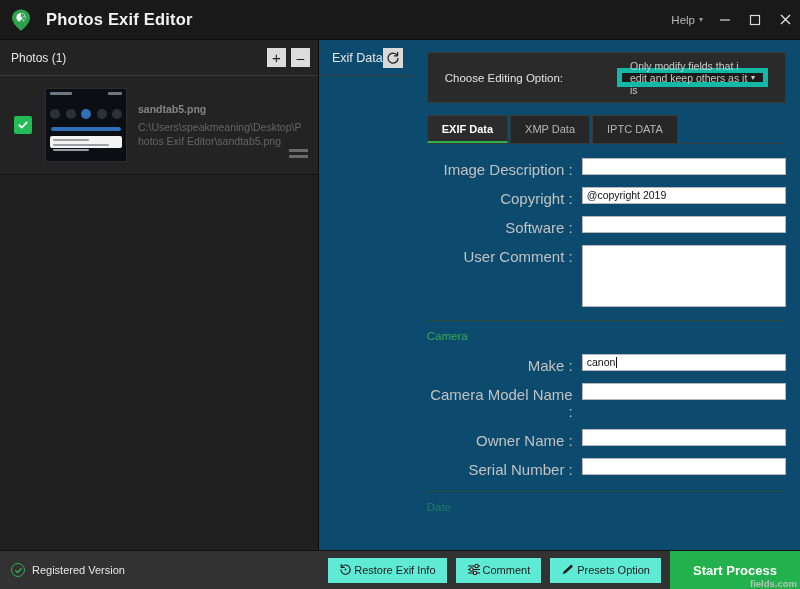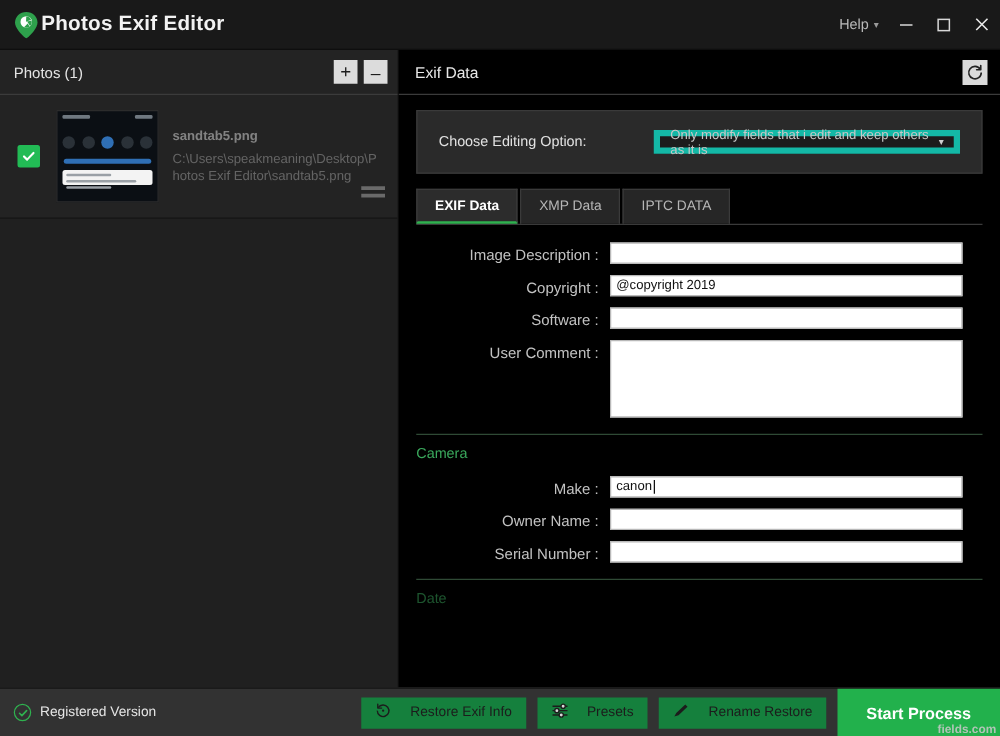--- a/index.html
+++ b/index.html
@@ -21,21 +21,21 @@
   .titlebar {
     height: 40px; min-height: 40px;
     background: #191919;
     display: flex; align-items: center;
     padding: 0 0 0 9px;
     border-bottom: 1px solid #0e0e0e;
   }
   .logo { width: 24px; height: 24px; flex: 0 0 24px; position: relative; }
   .app-title {
     color: #f2f2f2; font-size: 16.5px; font-weight: bold;
-    margin-left: 0; letter-spacing: .2px;
+    margin-left: 13px; letter-spacing: .2px;
   }
   .titlebar-spacer { flex: 1; }
   .help-btn {
     color: #b9b9b9; font-size: 11.5px; display: flex;
     align-items: center; gap: 4px; padding: 6px 7px; cursor: default;
   }
   .caret { font-size: 8px; color: #9a9a9a; }
   .win-btn {
     width: 30px; height: 40px; display: flex;
     align-items: center; justify-content: center;
@@ -123,21 +123,21 @@
     margin-top: 5px; word-break: break-all;
     opacity: .62; filter: blur(0.4px);
   }
   .drag-handle {
     position: absolute; right: 10px; bottom: 16px;
     width: 19px; display: flex; flex-direction: column; gap: 3px;
   }
   .drag-handle i { display: block; height: 3px; background: #6a6a6a; }
 
   
-  .right { flex: 1; background: #000000; display: flex; flex-direction: column; min-width: 0; }
+  .right { flex: 1; background: #0c4a6e; display: flex; min-width: 0; }
   .right-head {
     height: 36px; min-height: 36px; display: flex; align-items: center;
     padding: 0 10px 0 13px;
     border-bottom: 1px solid #3b3b3b;
   }
   .right-head .t { color: #e8e8e8; font-size: 12.5px; }
   .right-head .sp { flex: 1; }
   .reset-btn {
     width: 20px; height: 20px; background: #dadada;
     display: flex; align-items: center; justify-content: center;
@@ -167,21 +167,21 @@
   }
   .tab.active {
     color: #fff; font-weight: bold; background: #2c2c2c;
     border-bottom: 2px solid #2fb14f; position: relative; top: 0;
   }
 
   .form { padding: 14px 0 0 0; }
   .row { display: flex; align-items: flex-start; margin-bottom: 9px; }
   .row .fl {
     width: 155px; min-width: 155px; text-align: right;
-    color: #c2c2c2; font-size: 12px; padding-right: 9px; padding-top: 3px;
+    color: #c2c2c2; font-size: 15px; padding-right: 9px; padding-top: 3px;
   }
   .inp {
     width: 282px; height: 17px; background: #fff; border: 1px solid #b8b8b8;
     font-size: 10.5px; color: #111; padding: 0 4px; line-height: 17px;
     font-family: "Liberation Sans", sans-serif; outline: none;
     display: flex; align-items: center;
   }
   .inp.ta { height: 62px; align-items: flex-start; padding-top: 2px; }
   .caretbar {
     display: inline-block; width: 1px; height: 11px;
@@ -198,22 +198,22 @@
     display: flex; align-items: center; padding: 0 0 0 11px;
   }
   .reg { display: flex; align-items: center; gap: 7px; }
   .reg-ico {
     width: 14px; height: 14px; border: 1.6px solid #2fb14f; border-radius: 50%;
     display: flex; align-items: center; justify-content: center;
   }
   .reg-txt { color: #e6e6e6; font-size: 11px; }
   .bspacer { flex: 1; }
   .tbtn {
-    height: 25px; background: #15803d; color: #1c1c1c; font-size: 11px;
-    display: flex; align-items: center; gap: 15px; padding: 0 11px;
+    height: 25px; background: #5eead4; color: #1c1c1c; font-size: 11px;
+    display: flex; align-items: center; gap: 2px; padding: 0 11px;
     margin-right: 9px; cursor: default;
   }
   .start-btn {
     height: 39px; width: 130px; background: #22b14c; color: #fff;
     font-size: 13px; font-weight: bold;
     display: flex; align-items: center; justify-content: center;
     cursor: default; position: relative;
   }
   .watermark {
     position: absolute; right: 3px; bottom: 1px;
@@ -372,20 +372,24 @@
           <div class="sec-title">Camera</div>
 
           <div class="row">
             <div class="fl">Make :</div>
             <div class="inp">
               <span>canon</span>
                 <span class="caretbar"></span>
             </div>
           </div>
 
+          <div class="row">
+            <div class="fl">Camera Model Name :</div>
+            <div class="inp"></div>
+          </div>
 
           <div class="row">
             <div class="fl">Owner Name :</div>
             <div class="inp"></div>
           </div>
 
           <div class="row">
             <div class="fl">Serial Number :</div>
             <div class="inp"></div>
           </div>
@@ -422,30 +426,30 @@
 
     <div class="tbtn">
       <span>
         <svg width="14" height="13" viewBox="0 0 14 13">
           <path d="M1 3 H13 M1 6.5 H13 M1 10 H13" stroke="#1c1c1c" stroke-width="1.1"></path>
           <circle cx="9.5" cy="3" r="1.7" fill="#d9d9d9" stroke="#1c1c1c" stroke-width="1.1"></circle>
           <circle cx="4.5" cy="6.5" r="1.7" fill="#d9d9d9" stroke="#1c1c1c" stroke-width="1.1"></circle>
           <circle cx="8" cy="10" r="1.7" fill="#d9d9d9" stroke="#1c1c1c" stroke-width="1.1"></circle>
         </svg>
       </span>
-      <span>Presets</span>
+      <span>Comment</span>
     </div>
 
     <div class="tbtn">
       <span>
         <svg width="14" height="13" viewBox="0 0 14 13">
           <path d="M1.5 11.2 L3 8.3 L10.2 1.6 L12 3.4 L4.8 10.1 Z" fill="#1c1c1c"></path>
         </svg>
       </span>
-      <span>Rename Restore</span>
+      <span>Presets Option</span>
     </div>
 
     <div class="start-btn">
       <span>Start Process</span>
       <span class="watermark">fields.com</span>
     </div>
   </div>
 
 </div>
 

